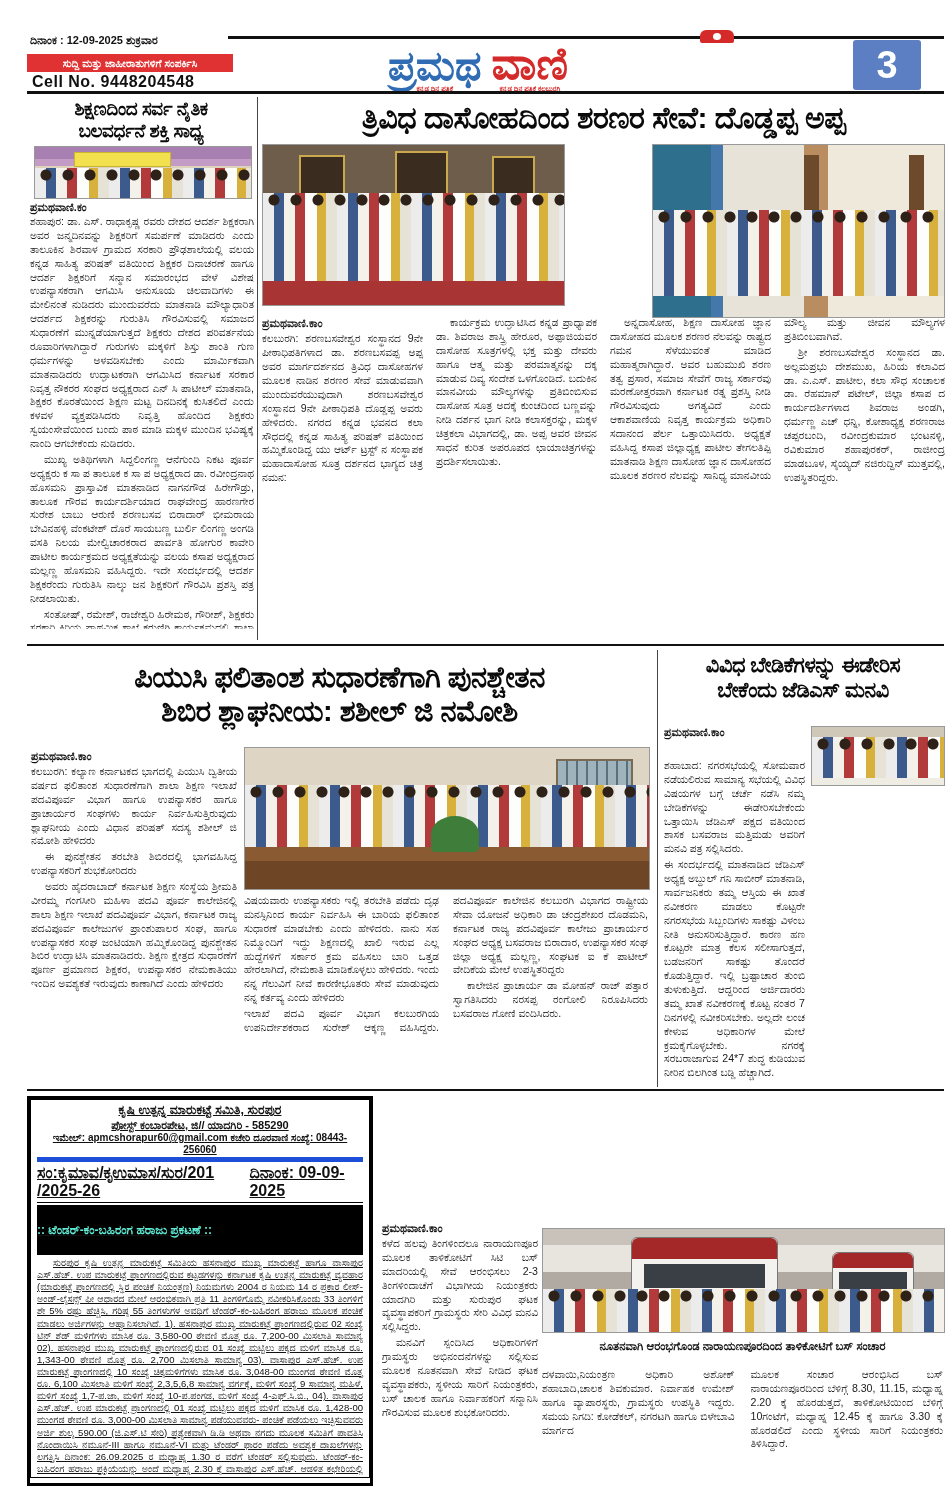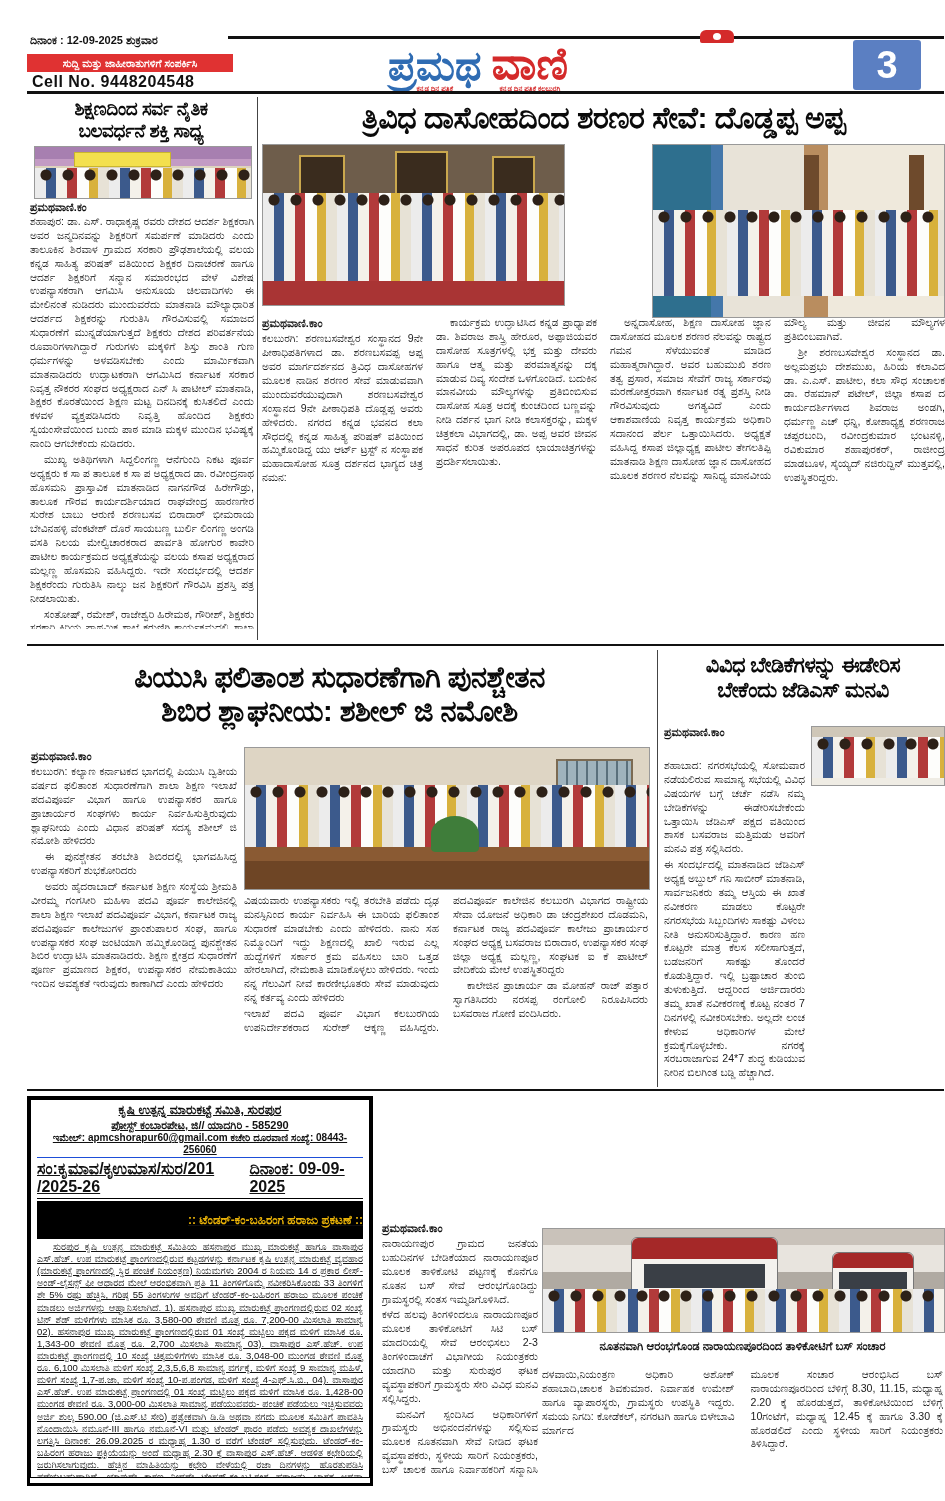--- a/index.html
+++ b/index.html
@@ -49,25 +49,25 @@
   .photoE .bus{position:absolute;background:#f4f2ee;border:1px solid #777;border-radius:6px 6px 2px 2px;}
   .photoE .bus:before{content:"";position:absolute;left:0;right:0;top:0;height:26%;background:#a52828;border-radius:6px 6px 0 0;}
   .photoE .bus:after{content:"";position:absolute;left:8%;right:8%;top:32%;height:30%;background:#3a3f46;}
   .caption{font-weight:700;font-size:11.5px;text-align:center;}
   
   #ad-box{border:3px solid #000;}
   #ad-inner{border:1px solid #000;margin:0;padding:3px 6px 2px 6px;height:calc(100% - 12px);overflow:hidden;text-decoration:underline;}
   .ad-center{text-align:center;}
   #ad-org{font-size:12.5px;font-weight:800;}
   #ad-addr{font-size:11px;font-weight:700;margin-top:1px;}
-  #ad-email{font-size:10px;font-weight:600;border-bottom:1px solid #1d4ed8;padding-bottom:2px;}
+  #ad-email{font-size:10px;font-weight:600;border-bottom:5px solid #1d4ed8;padding-bottom:2px;}
   #ad-refrow{display:flex;justify-content:space-between;font-size:16px;font-weight:700;
      border-bottom:1px solid #000;padding:2px 0;}
-  #ad-banner{background:#000;color:#eab308;font-size:12px;font-weight:800;text-align:right;
-     padding:12px 0;margin:2px 0;}
+  #ad-banner{background:#000;color:#5eead4;font-size:12px;font-weight:800;text-align:left;
+     padding:18px 0;margin:2px 0;}
   #ad-body{font-size:9.55px;line-height:1.27;text-align:justify;}
   #ad-body p{margin:0;text-indent:16px;}
   #ad-signs{display:flex;justify-content:space-between;font-size:10.5px;font-weight:700;
      margin-top:6px;padding:0 8px;}
   .sign{text-align:center;line-height:1.3;}
   .vline{background:#444;width:1px;}
 </style>
 </head>
 <body>
 
@@ -192,21 +192,20 @@
           <div>ಸಹಿ/- ಆಡಳಿತಾಧಿಕಾರಿಗಳು</div>
           <div>ಕೃ.ಉ.ಮಾ.ಸ ಸುರಪುರ,</div>
         </div>
       </div>
 
     </div>
   </div>
 
   <div class="abs byline" style="left:382px;top:1222px;">ಪ್ರಮಥವಾಣಿ.ಕಾಂ</div>
   <div class="abs body-text" style="left:382px;top:1237px;width:156px;height:240px;">
-    <p class="noind">ನಾರಾಯಣಪುರ ಗ್ರಾಮದ ಜನತೆಯ ಬಹುದಿನಗಳ ಬೇಡಿಕೆಯಾದ ನಾರಾಯಣಪೂರ ಮೂಲಕ ತಾಳಿಕೋಟಿ ಪಟ್ಟಣಕ್ಕೆ ಕೊನೆಗೂ ನೂತನ ಬಸ್ ಸೇವೆ ಆರಂಭಗೊಂಡಿದ್ದು ಗ್ರಾಮಸ್ಥರಲ್ಲಿ ಸಂತಸ ಇಮ್ಮಡಿಗೊಳಿಸಿದೆ.</p>
     <p class="noind">ಕಳೆದ ಹಲವು ತಿಂಗಳಿಂದಲೂ ನಾರಾಯಣಪೂರ ಮೂಲಕ ತಾಳಿಕೋಟಿಗೆ ಸಿಟಿ ಬಸ್ ಮಾದರಿಯಲ್ಲಿ ಸೇವೆ ಆರಂಭಿಸಲು 2-3 ತಿಂಗಳಿಂದಾಚೆಗೆ ವಿಭಾಗೀಯ ನಿಯಂತ್ರಕರು ಯಾದಗಿರಿ ಮತ್ತು ಸುರುಪುರ ಘಟಕ ವ್ಯವಸ್ಥಾಪಕರಿಗೆ ಗ್ರಾಮಸ್ಥರು ಸೇರಿ ವಿವಿಧ ಮನವಿ ಸಲ್ಲಿಸಿದ್ದರು.</p>
     <p>ಮನವಿಗೆ ಸ್ಪಂದಿಸಿದ ಅಧಿಕಾರಿಗಳಿಗೆ ಗ್ರಾಮಸ್ಥರು ಅಭಿನಂದನೆಗಳನ್ನು ಸಲ್ಲಿಸುವ ಮೂಲಕ ನೂತನವಾಗಿ ಸೇವೆ ನೀಡಿದ ಘಟಕ ವ್ಯವಸ್ಥಾಪಕರು, ಸ್ಥಳೀಯ ಸಾರಿಗೆ ನಿಯಂತ್ರಕರು, ಬಸ್ ಚಾಲಕ ಹಾಗೂ ನಿರ್ವಾಹಕರಿಗೆ ಸನ್ಮಾನಿಸಿ ಗೌರವಿಸುವ ಮೂಲಕ ಶುಭಕೋರಿದರು.</p>
 
   </div>
   <div class="photo photoE" style="left:542px;top:1228px;width:401px;height:103px;">
     <div class="bus" style="left:22%;top:8%;width:36%;height:78%;"></div>
     <div class="bus" style="left:72%;top:22%;width:20%;height:58%;"></div>
     <div class="crowd" style="top:58%;height:42%;"></div>
   </div>
   <div class="abs caption" style="left:542px;top:1340px;width:401px;">ನೂತನವಾಗಿ ಆರಂಭಗೊಂಡ ನಾರಾಯಣಪೂರದಿಂದ ತಾಳಿಕೋಟಿಗೆ ಬಸ್ ಸಂಚಾರ</div>

